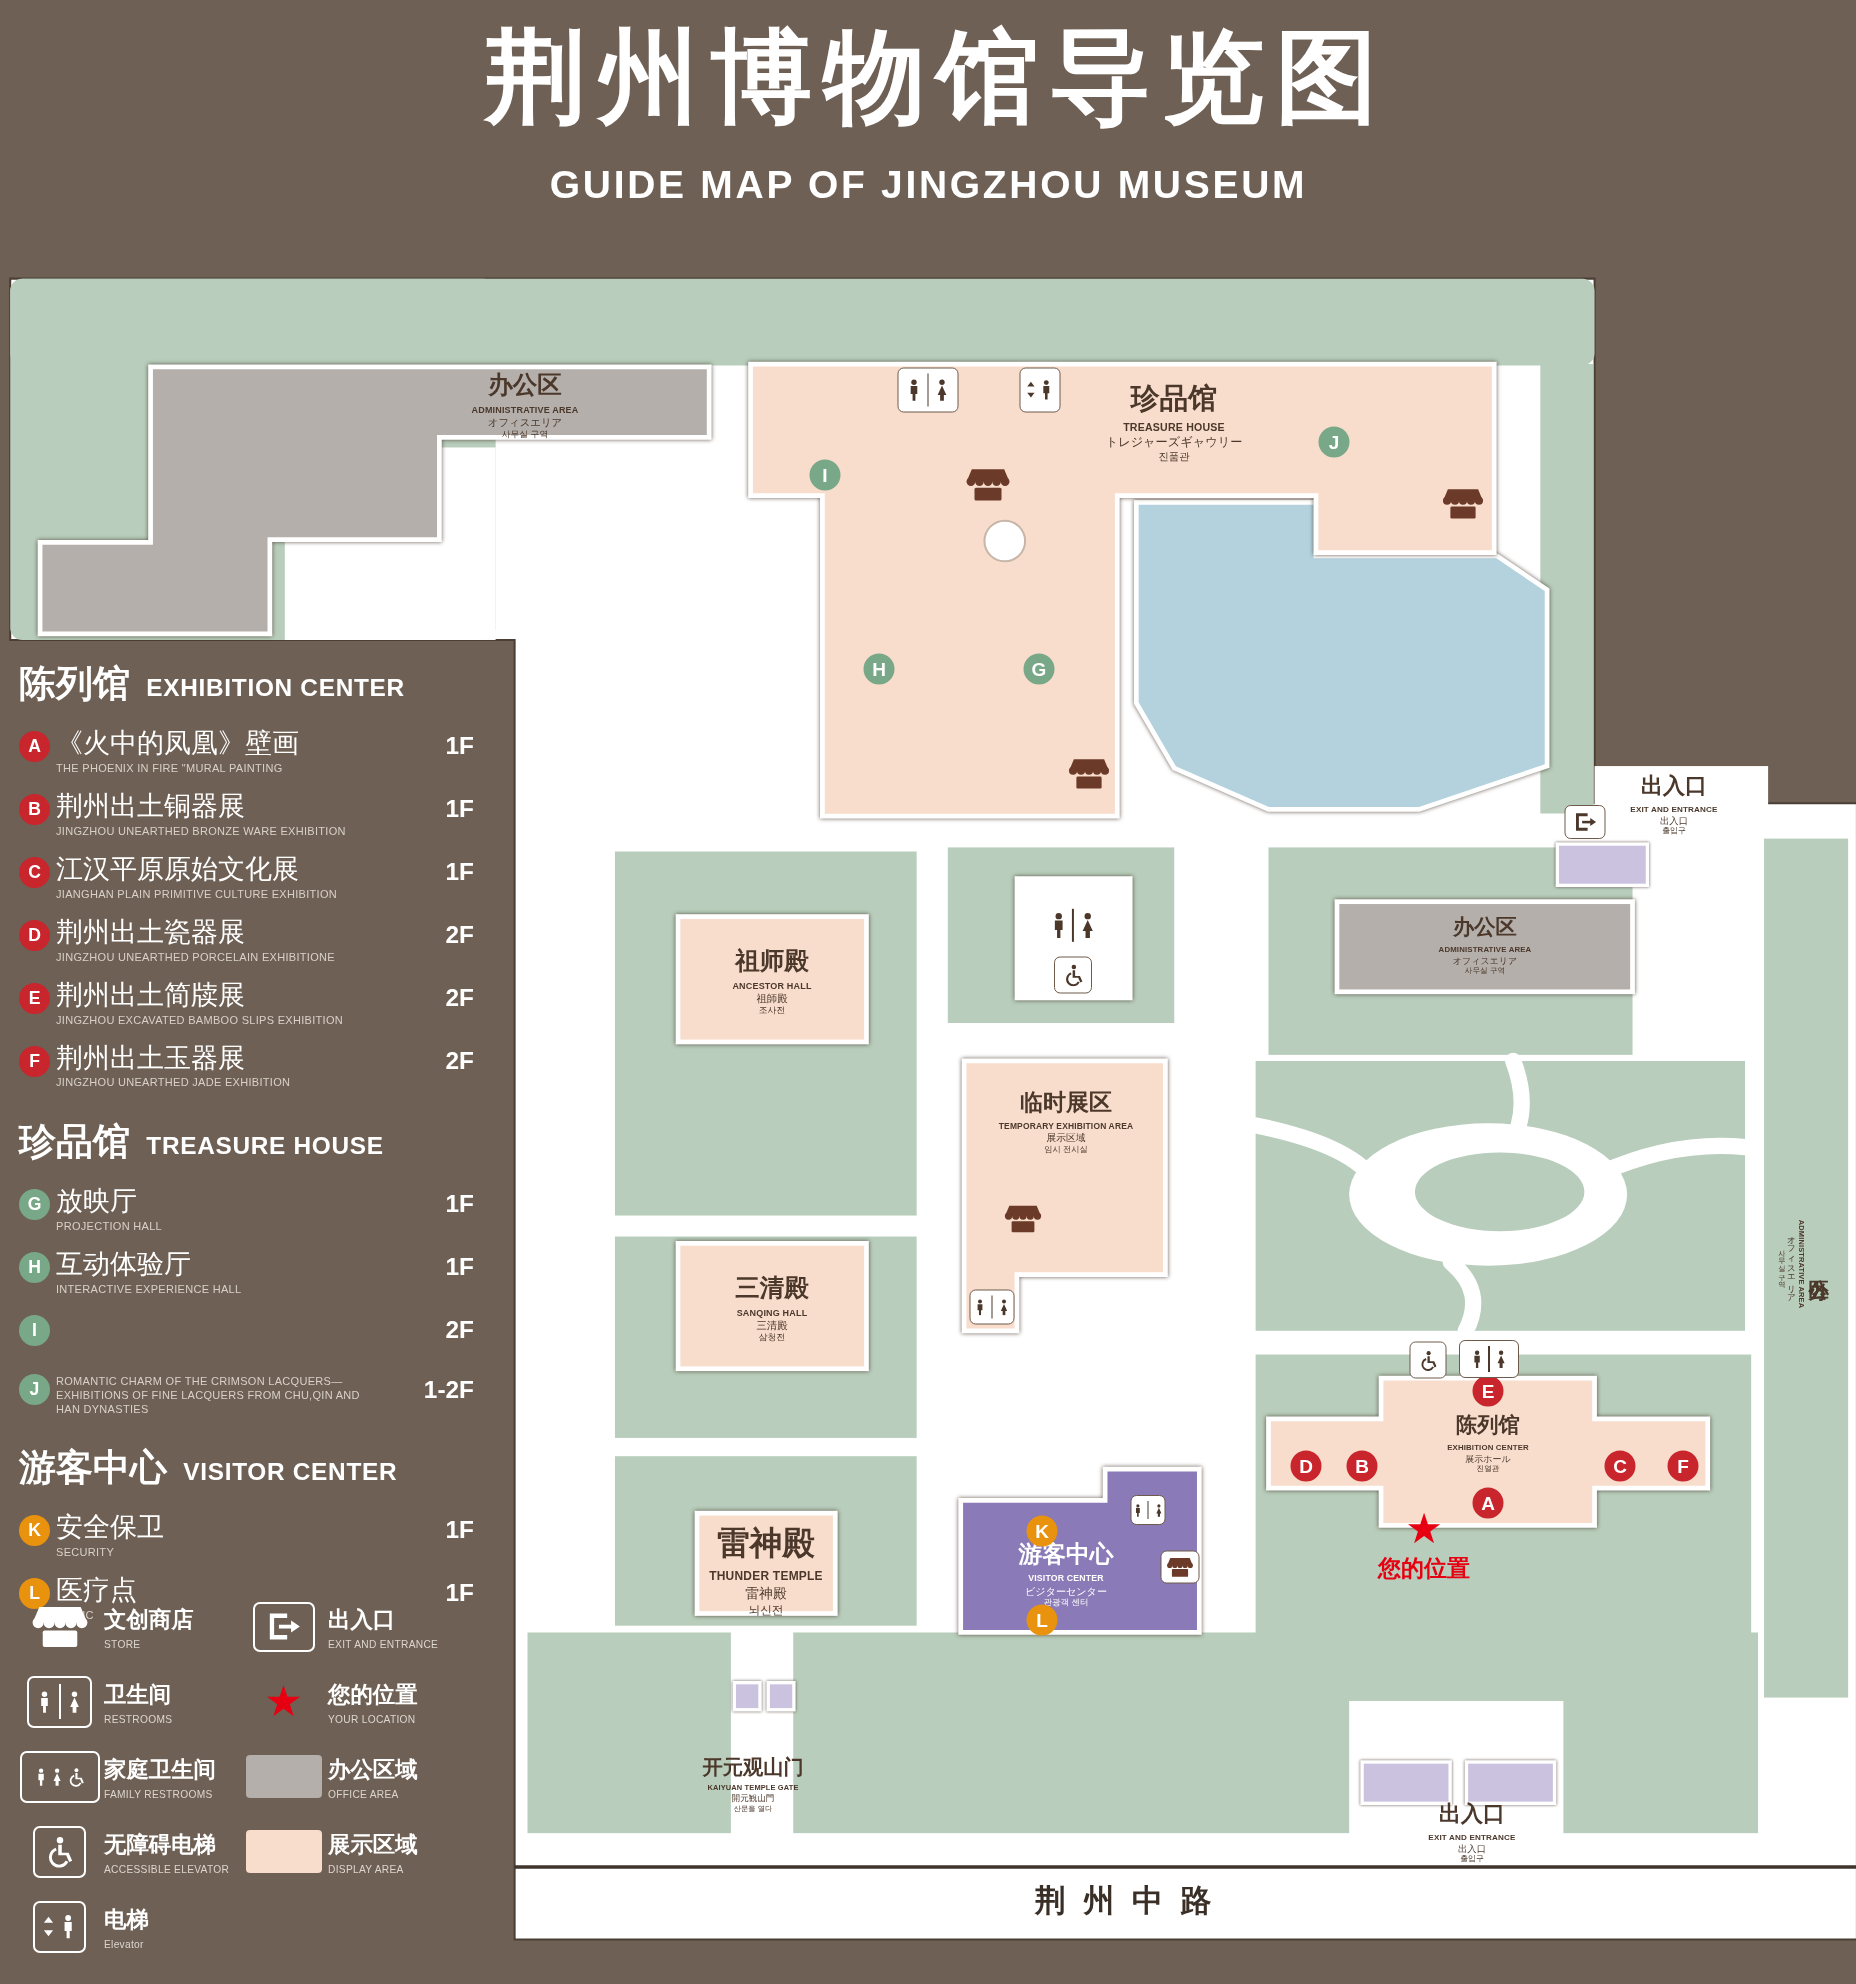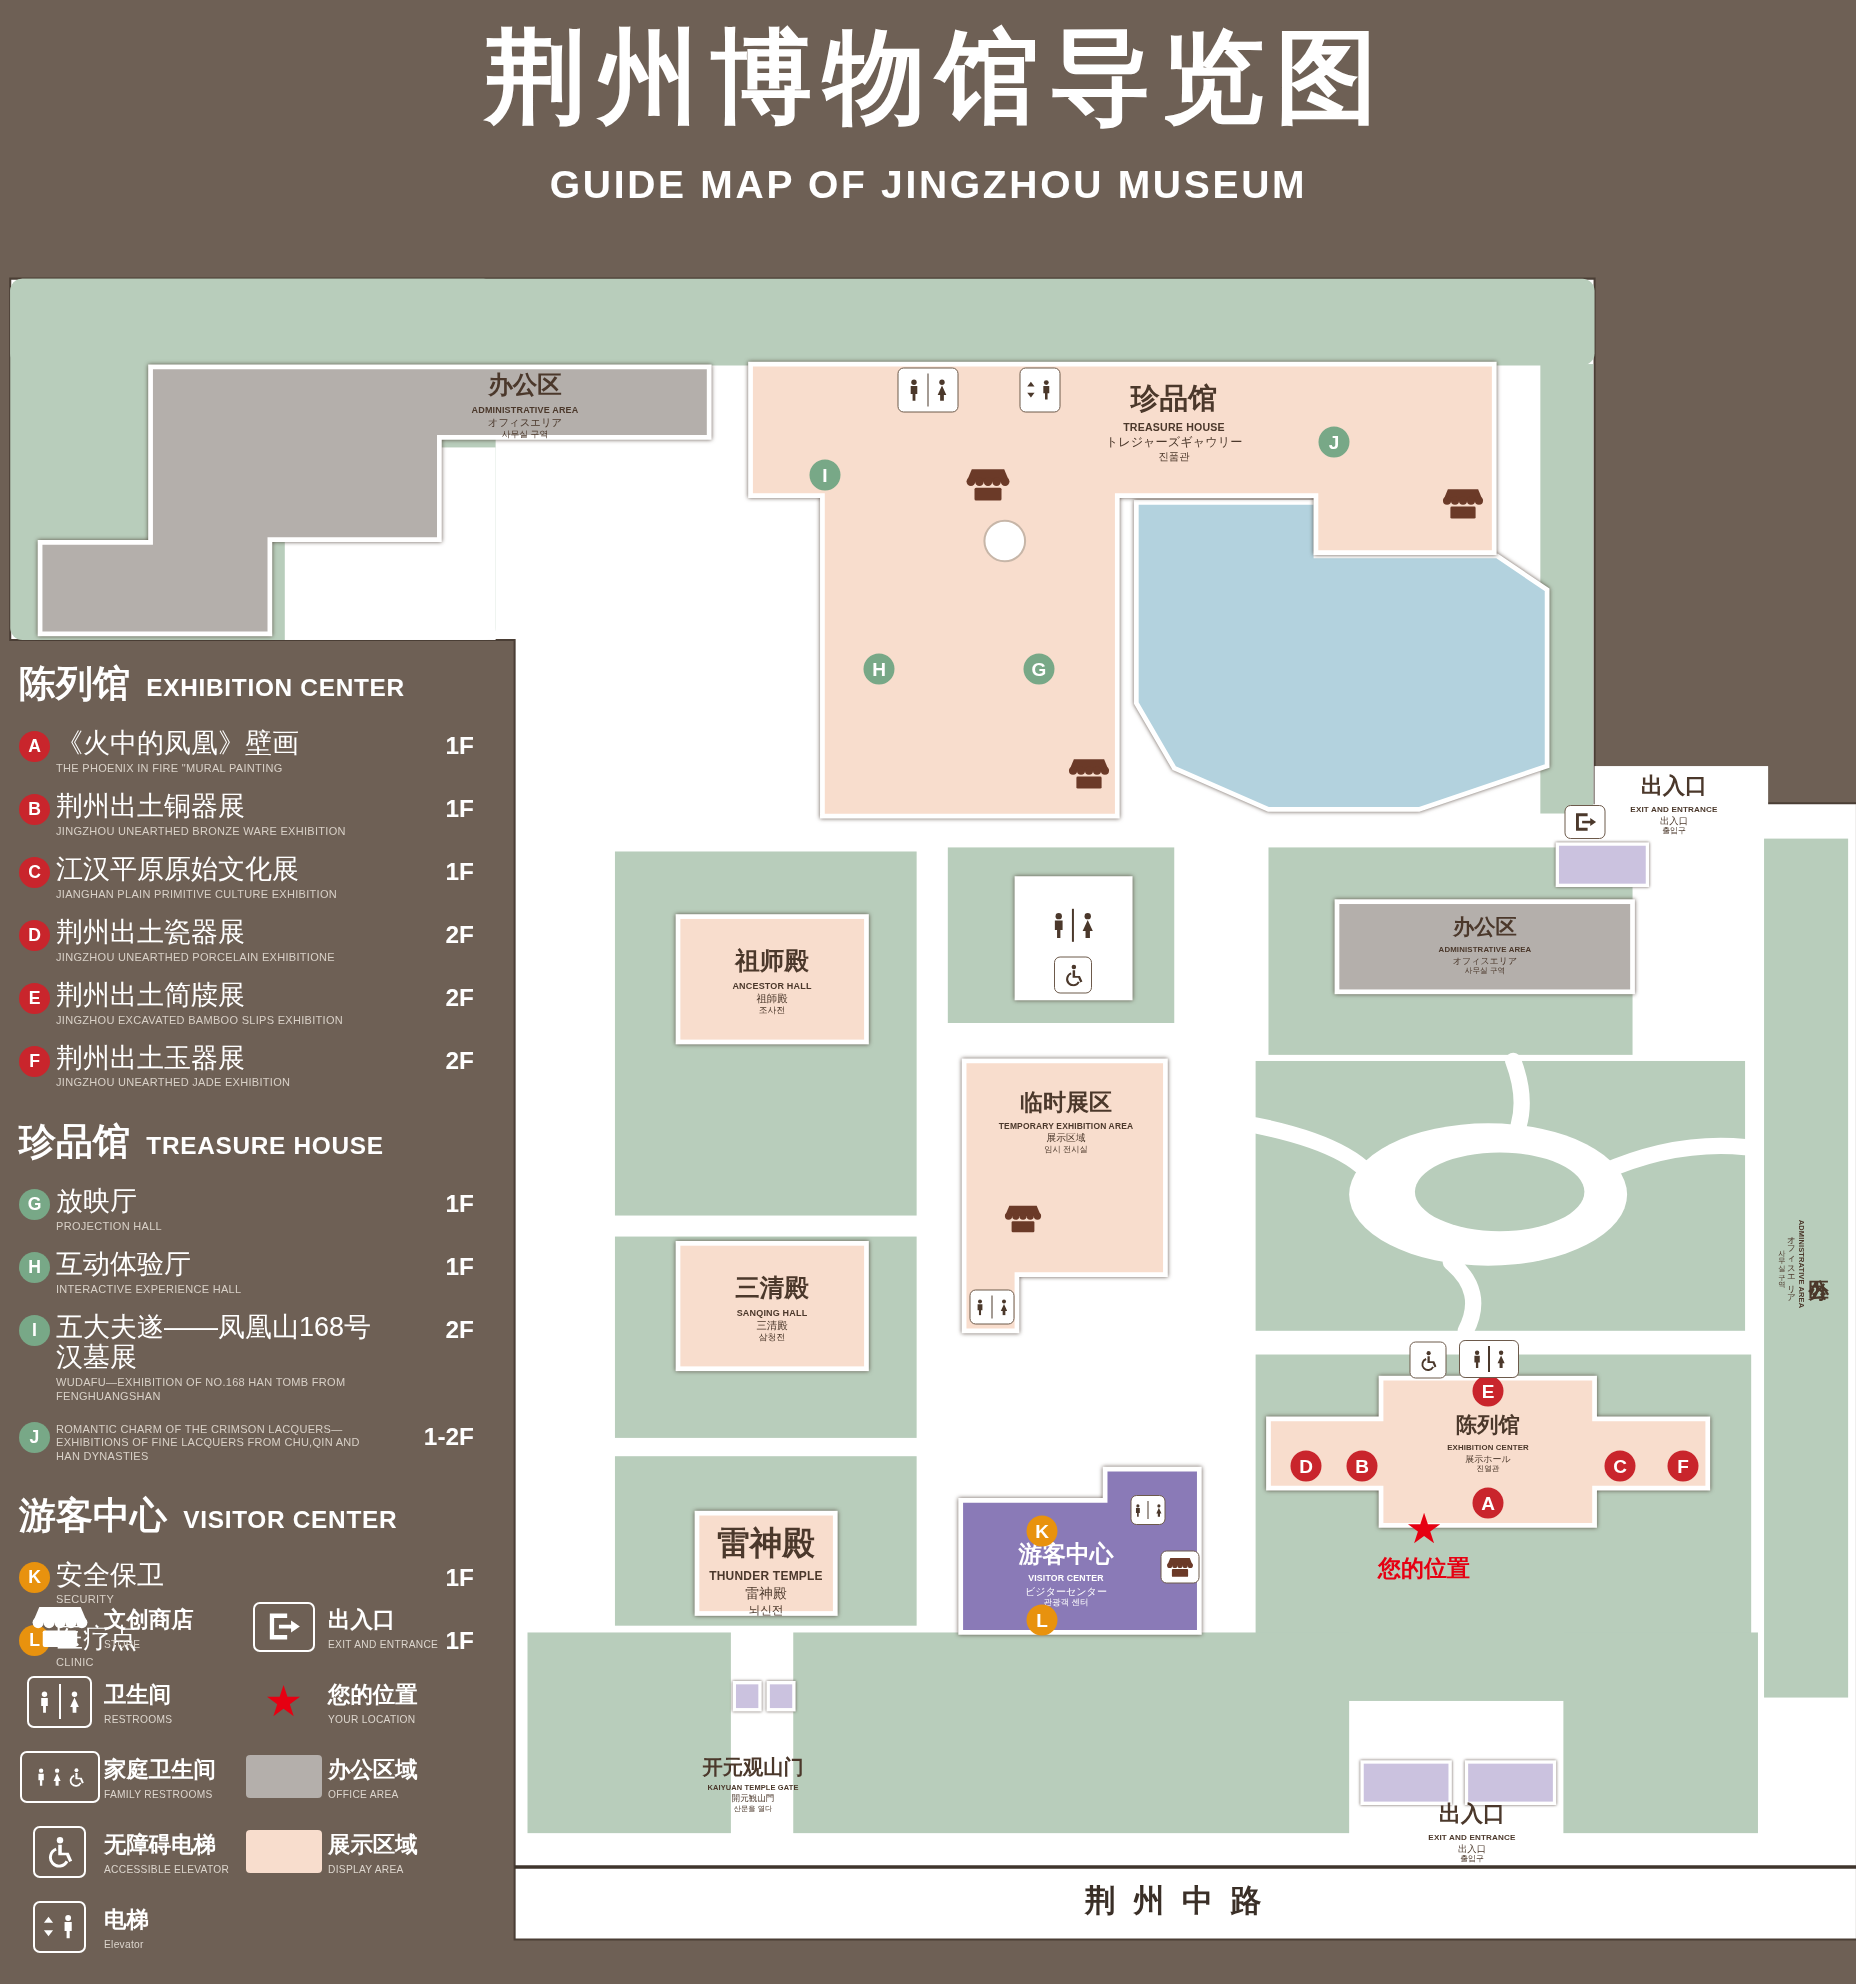--- a/index.html
+++ b/index.html
@@ -217,21 +217,21 @@
     <div class="l2">EXIT AND ENTRANCE</div>
     <div class="l3">出入口</div>
     <div class="l4">출입구</div>
   </div>
 
   <div class="loc" style="left:1424px;top:1546px;">
     <span class="star">★</span>
     <div class="txt">您的位置</div>
   </div>
 
-  <div class="road-label" style="left:1182px;top:1901px;">荆州中路</div>
+  <div class="road-label" style="left:1132px;top:1901px;">荆州中路</div>
 
   <div class="marker mk-g" style="left:825px;top:475px;">I</div>
   <div class="marker mk-g" style="left:1334px;top:442px;">J</div>
   <div class="marker mk-g" style="left:879px;top:669px;">H</div>
   <div class="marker mk-g" style="left:1039px;top:669px;">G</div>
   <div class="marker mk-r" style="left:1488px;top:1391px;">E</div>
   <div class="marker mk-r" style="left:1306px;top:1466px;">D</div>
   <div class="marker mk-r" style="left:1362px;top:1466px;">B</div>
   <div class="marker mk-r" style="left:1620px;top:1466px;">C</div>
   <div class="marker mk-r" style="left:1683px;top:1466px;">F</div>
@@ -460,24 +460,20 @@
     <div class="sb-item">
       <span class="dot mk-g">H</span>
       <div class="sb-text">
         <div class="zh">互动体验厅</div>
         <div class="en">INTERACTIVE EXPERIENCE HALL</div>
       </div>
       <span class="floor">1F</span>
     </div>
     <div class="sb-item">
       <span class="dot mk-g">I</span>
-      <div class="sb-text">
-        <div class="zh">五大夫遂——凤凰山168号汉墓展</div>
-        <div class="en">WUDAFU—EXHIBITION OF NO.168 HAN TOMB FROM FENGHUANGSHAN</div>
-      </div>
       <span class="floor">2F</span>
     </div>
     <div class="sb-item">
       <span class="dot mk-g">J</span>
       <div class="sb-text">
         <div class="en">ROMANTIC CHARM OF THE CRIMSON LACQUERS—EXHIBITIONS OF FINE LACQUERS FROM CHU,QIN AND HAN DYNASTIES</div>
       </div>
       <span class="floor">1-2F</span>
     </div>
 

